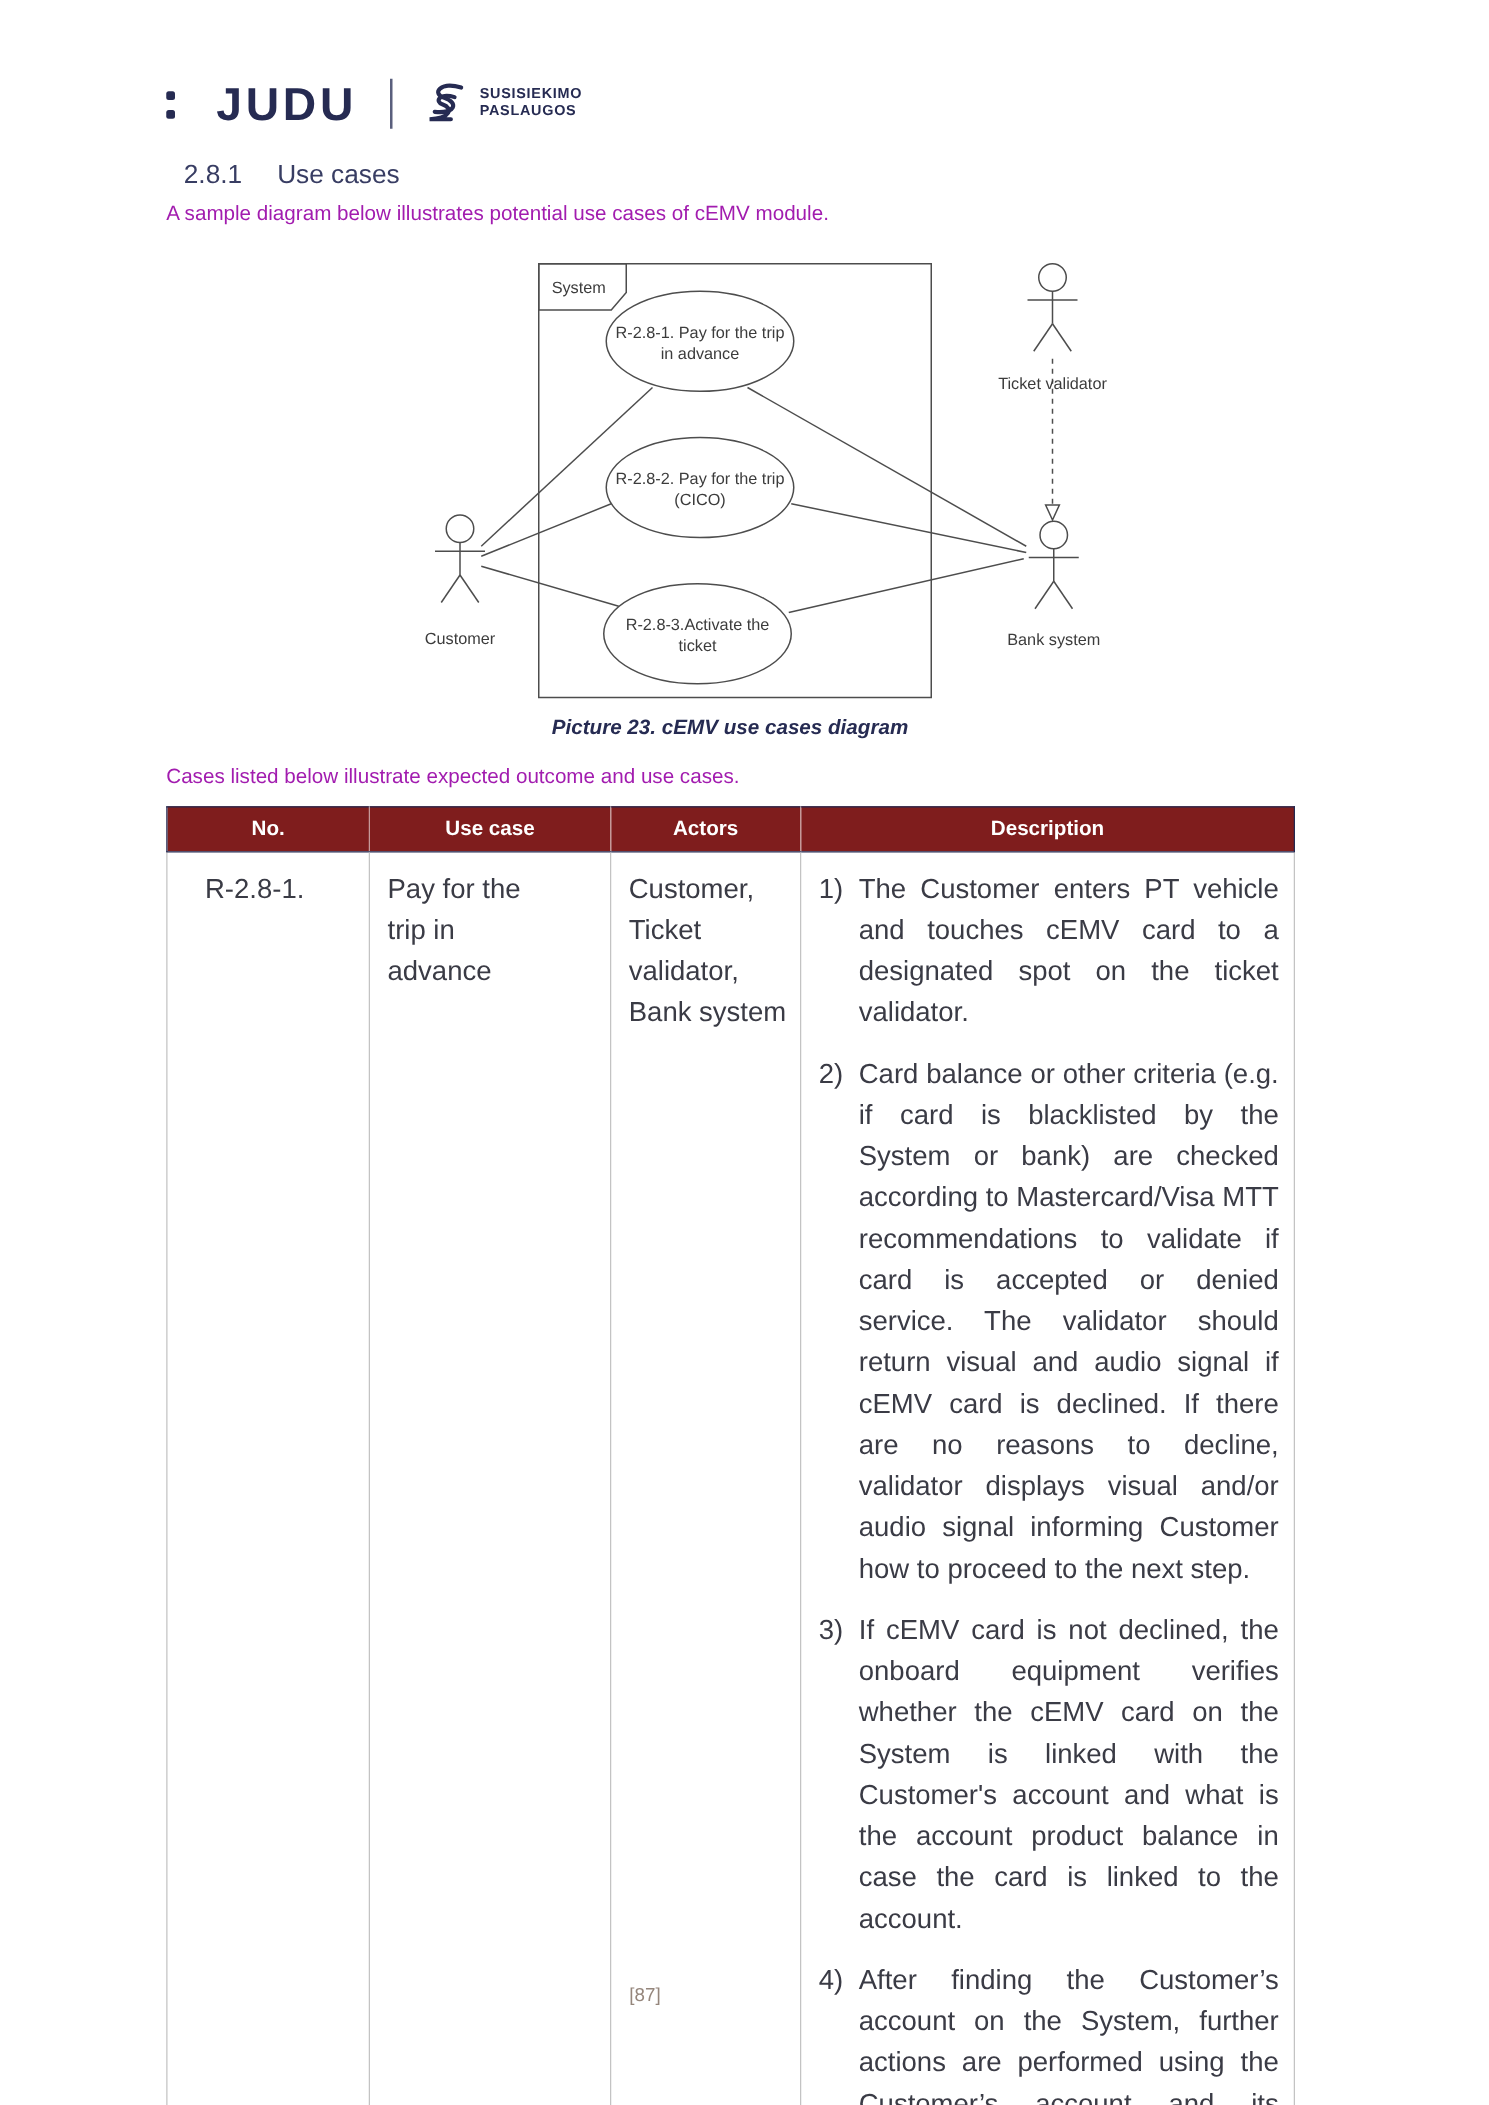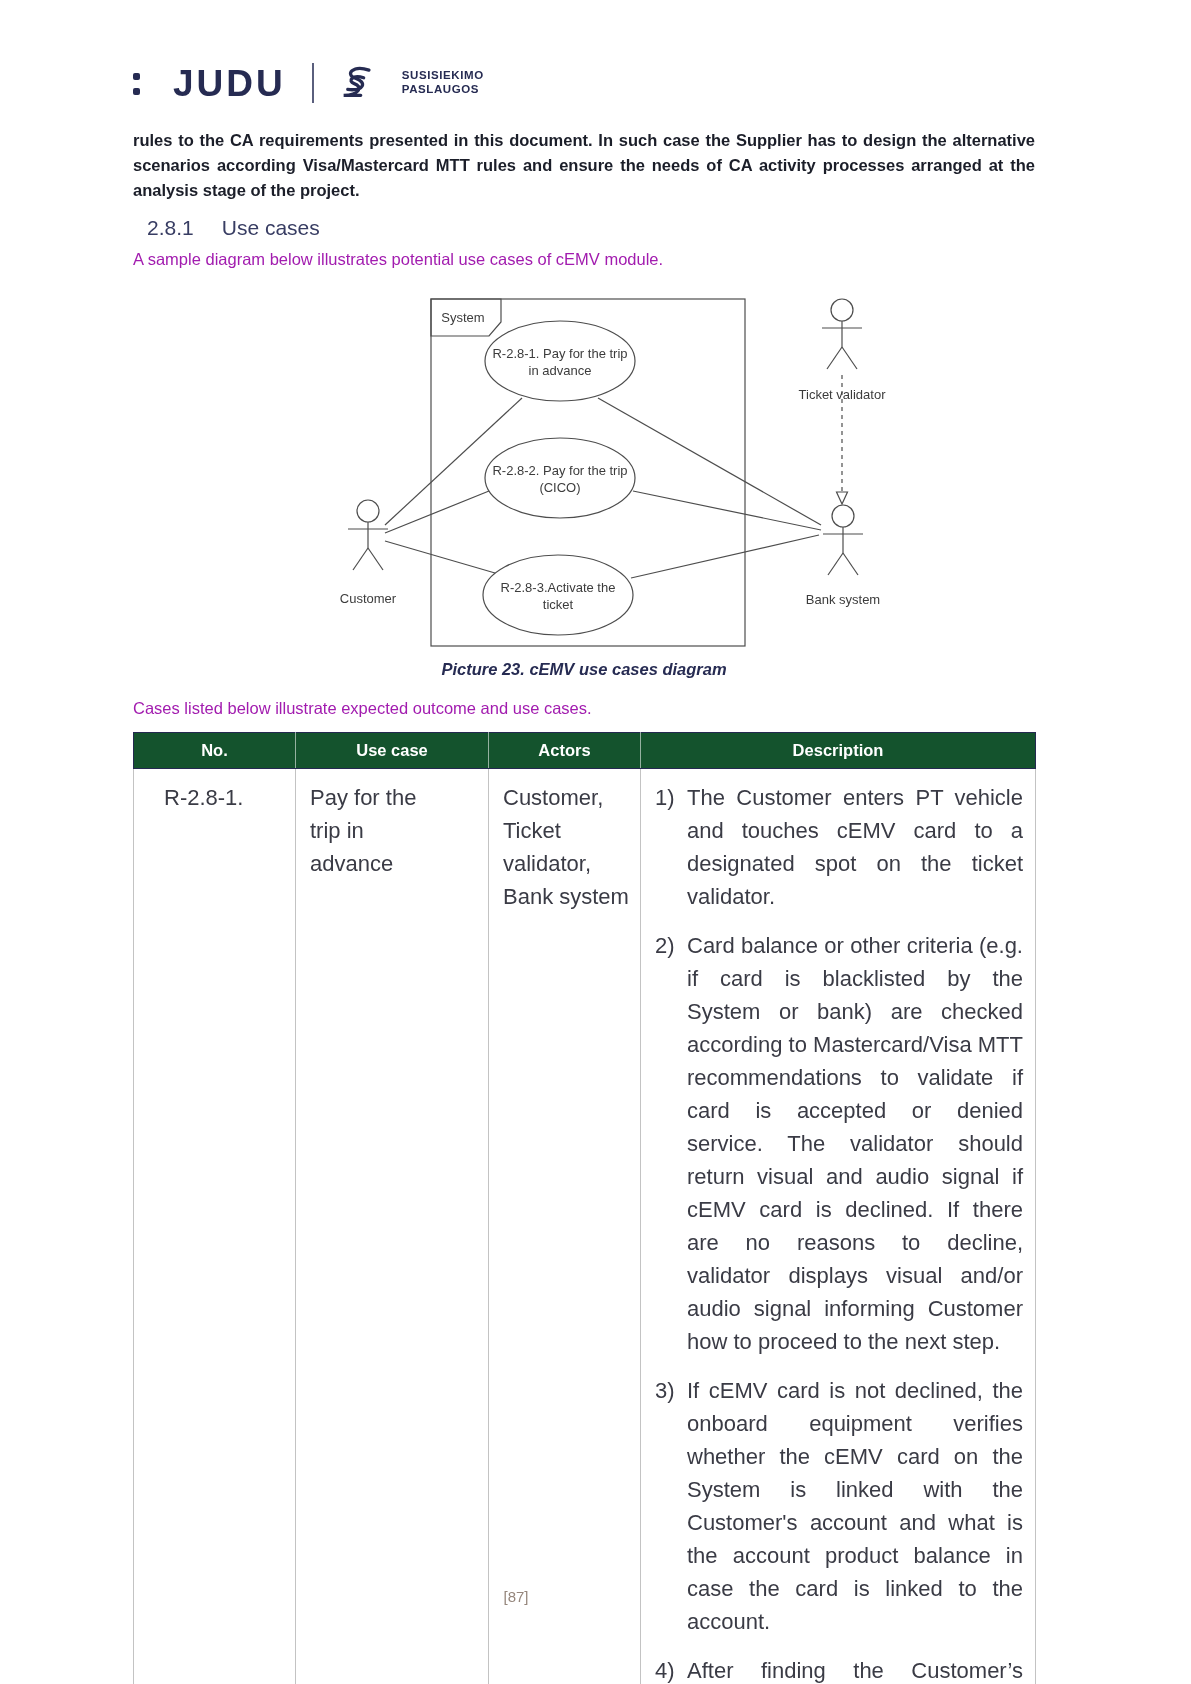--- a/index.html
+++ b/index.html
@@ -12,21 +12,21 @@
   .content { position:absolute; left:133px; top:56px; width:902px; }
 
   
   .logo-row { display:flex; align-items:center; height:54px; margin-bottom:18px; }
   .judu-mark { display:flex; align-items:center;gap:28px; }
   .judu-dots { display:flex; flex-direction:column; gap:8px; margin-right:5px; margin-top:2px; }
   .judu-dots span { width:7px; height:7px; border-radius:2px; background:#262b52; display:block; }
   .judu-word { font-size:37px; font-weight:800; letter-spacing:3px; color:#262b52; line-height:1; }
   .logo-divider { width:2px; height:40px; background:#5a5f7d; margin:0 22px 0 26px; }
   .partner { display:flex; align-items:center; gap:8px; }
-  .partner-text { font-size:11.5px; font-weight:700; letter-spacing:0.6px; line-height:1.2; color:#262b52;margin-left:18px; }
+  .partner-text { font-size:11.5px; font-weight:700; letter-spacing:0.6px; line-height:1.2; color:#262b52; }
 
   
   .intro-paragraph {
     font-size:16.5px; font-weight:700; color:#1b1e29;
     line-height:1.5; text-align:justify; margin:0 0 14px 0;
   }
   .section-heading { display:flex; gap:28px; align-items:flex-end;
     font-size:21px; color:#383d63; margin:14px 0 8px 14px; font-weight:400; }
   .plain-sentence { font-size:16.5px; color:#a21caf; line-height:1.45; margin:0; }
 
@@ -39,21 +39,21 @@
   }
   .table-caption {
     color:#262b52; font-weight:700; font-style:italic;
     font-size:16.5px; margin-top:18px;
   }
   .cases-sentence { margin-top:18px; }
 
   
   table.uc-table { border-collapse:collapse; table-layout:fixed; width:902px; margin-top:11px; }
   .uc-table th {
-    background:#14532d; color:#ffffff; font-weight:700; font-size:16.5px;
+    background:#7f1d1d; color:#ffffff; font-weight:700; font-size:16.5px;
     padding:8px 6px; text-align:center; border:1px solid #242950;
     border-right:1px solid rgba(255,255,255,0.55);
   }
   .uc-table th:last-child { border-right:1px solid #242950; }
   .uc-table td {
     border:1px solid #c3c3c3; vertical-align:top;
     font-size:22px; line-height:1.5; color:#3a3b45;
     padding:12px 8px 16px 14px;
   }
   td.cell-no { padding-left:30px; }
@@ -89,21 +89,20 @@
         <path d="M28 6 C14 1.5 7.5 10 16.5 13 C26.5 16.2 24 24 10 22.5" fill="none" stroke="#262b52" stroke-width="2.8" stroke-linecap="round"></path>
         <path d="M23.5 12.5 C13.5 9.5 9.5 15.5 15.5 17.5 C22.5 19.8 21 27 6.5 27.5 L21 27.5" fill="none" stroke="#262b52" stroke-width="2.8" stroke-linecap="round"></path>
       </svg>
       <div class="partner-text">
         <div>SUSISIEKIMO</div>
         <div>PASLAUGOS</div>
       </div>
     </div>
   </div>
 
-  <p class="intro-paragraph">rules to the CA requirements presented in this document. In such case the Supplier has to design the alternative scenarios according Visa/Mastercard MTT rules and ensure the needs of CA activity processes arranged at the analysis stage of the project.</p>
 
   <div class="section-heading">
     <span>2.8.1</span>
     <span>Use cases</span>
   </div>
 
   <p class="plain-sentence">A sample diagram below illustrates potential use cases of cEMV module.</p>
 
   <div class="diagram-wrap">
     <svg class="diagram-svg" width="600" height="374" viewBox="0 0 600 374">

